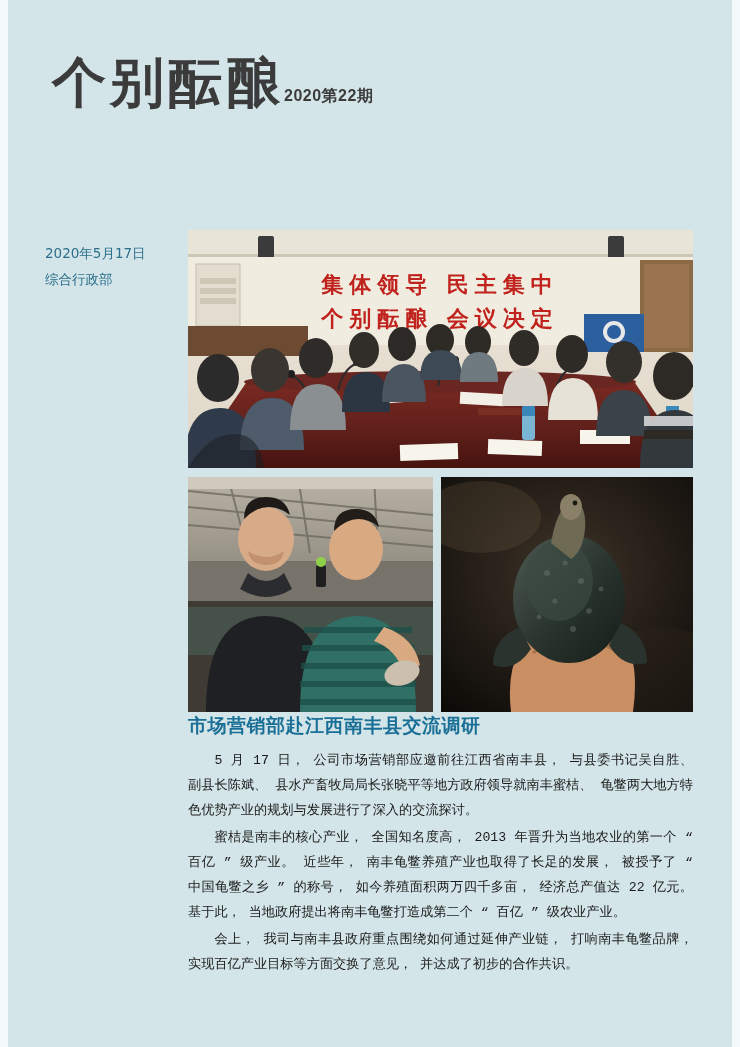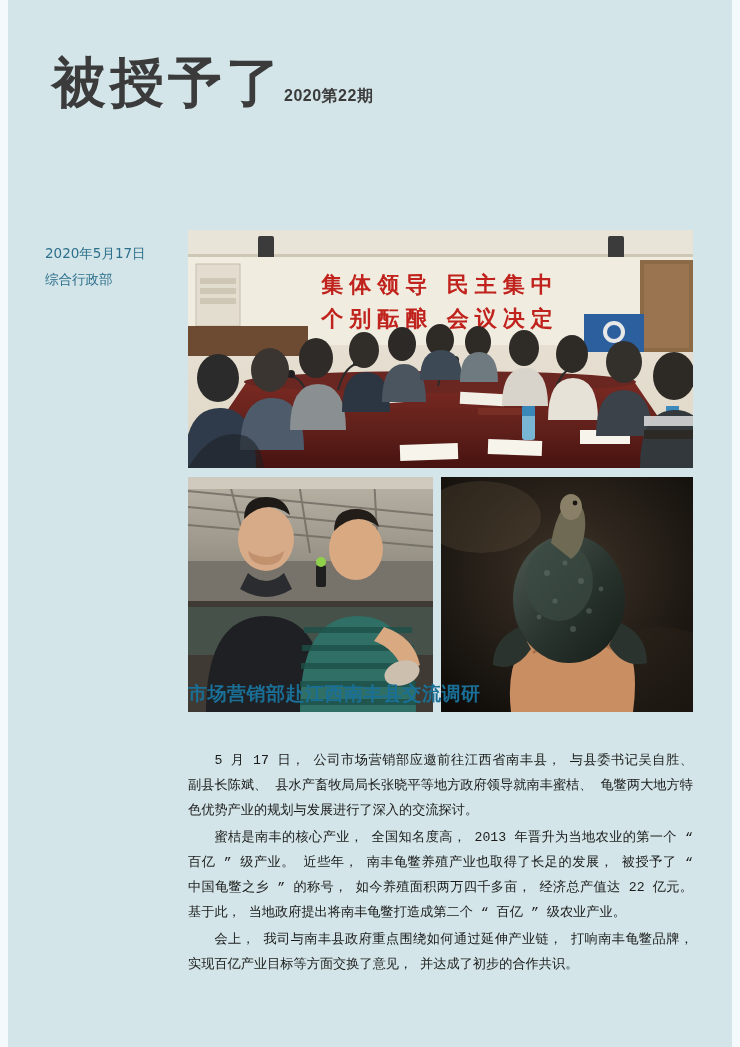--- a/index.html
+++ b/index.html
@@ -98,21 +98,21 @@
     height: 235px;
     overflow: hidden;
     background: #241c14;
   }
   .photo-main svg, .photo-bl svg, .photo-br svg { display: block; }
 
   
   .article-title {
     position: absolute;
     left: 188px;
-    top: 681px;
+    top: 713px;
     font-family: Liberation Sans, sans-serif;
     font-size: 19px;
     font-weight: bold;
     color: #1a6f96;
     letter-spacing: 0.5px;
   }
   .article-body {
     position: absolute;
     left: 188px;
     top: 748px;
@@ -127,21 +127,21 @@
     margin: 0 0 2px 0;
     text-indent: 2em;
   }
 </style>
 </head>
 <body>
 
 <div class="page">
 
   <div class="masthead">
-    <div class="masthead-title">被授予了</div>
+    <div class="masthead-title">个别酝酿</div>
     <div class="masthead-issue">2020第22期</div>
   </div>
 
   <div class="meta">
     <div>2020年5月17日</div>
     <div>综合行政部</div>
   </div>
 
   <div class="photo-main">
     <svg width="505" height="238" viewBox="0 0 505 238" xmlns="http://www.w3.org/2000/svg">

